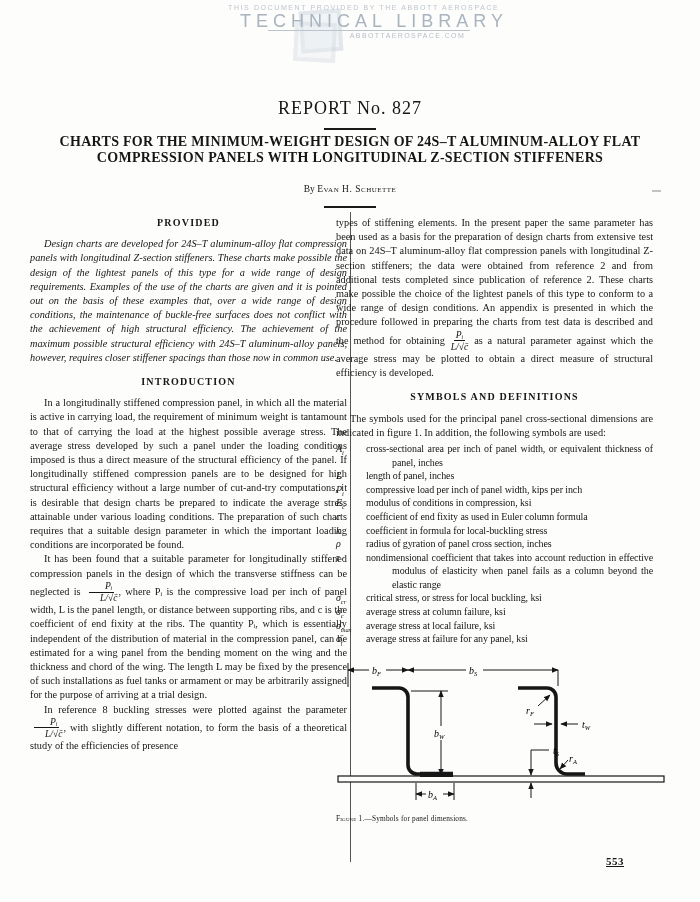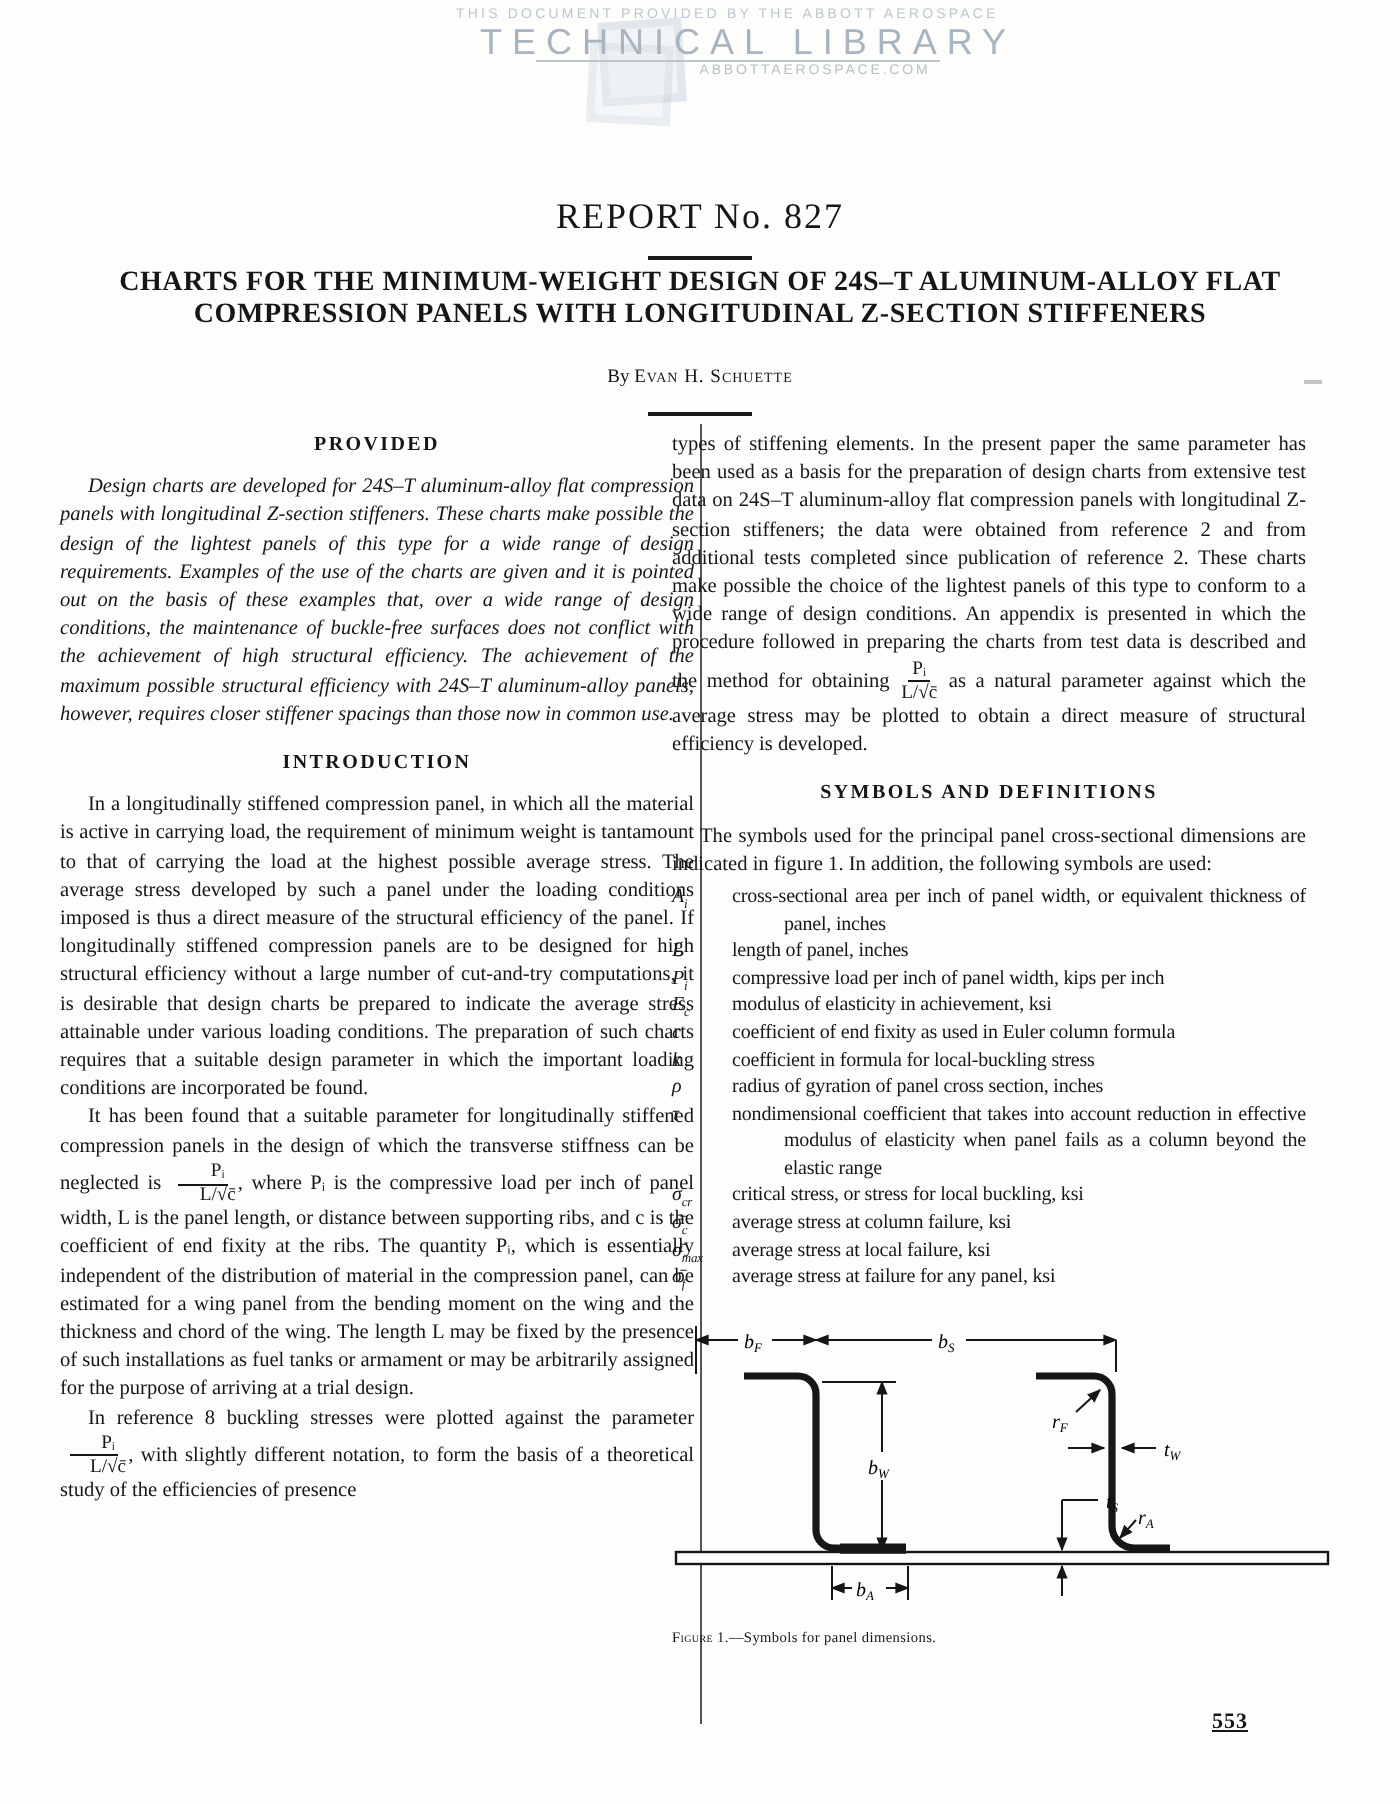--- a/index.html
+++ b/index.html
@@ -63,21 +63,21 @@
     text-align:center;font-weight:bold;font-size:10px;letter-spacing:1.2px;
     margin:0 0 7px 0;
   }
   .sec-heading.mid{margin-top:10px;}
   p{margin:0;}
   .indent{text-indent:14px;}
   .summary-text{font-style:italic;}
 
   .frac{
     display:inline-flex;flex-direction:column;align-items:center;
-    vertical-align:middle;line-height:1.06;font-size:9.6px;
+    vertical-align:middle;line-height:1.06;font-size:9.6px;font-style:italic;
     margin:0 1px;
   }
   .frac .num{border-bottom:.9px solid #161616;padding:0 2px .5px 2px;}
   .frac .den{padding-top:.5px;}
 
   
   .symbols{margin-top:2px;font-size:10px;line-height:13.6px;letter-spacing:-.1px;}
   .symrow{display:flex;}
   .symcell{width:30px;flex:none;font-style:italic;}
   .symcell sub,{font-size:6.5px;}
@@ -154,21 +154,21 @@
       <div class="symrow">
           <span class="symcell"><span>L</span><sub></sub></span>
           <span class="defcell">length of panel, inches</span>
         </div>
       <div class="symrow">
           <span class="symcell"><span>P</span><sub>i</sub></span>
           <span class="defcell">compressive load per inch of panel width, kips per inch</span>
         </div>
       <div class="symrow">
           <span class="symcell"><span>E</span><sub>c</sub></span>
-          <span class="defcell">modulus of elasticity in achievement, ksi</span>
+          <span class="defcell">modulus of conditions in compression, ksi</span>
         </div>
       <div class="symrow">
           <span class="symcell"><span>c</span><sub></sub></span>
           <span class="defcell">coefficient of end fixity as used in Euler column formula</span>
         </div>
       <div class="symrow">
           <span class="symcell"><span>k</span><sub></sub></span>
           <span class="defcell">coefficient in formula for local-buckling stress</span>
         </div>
       <div class="symrow">

